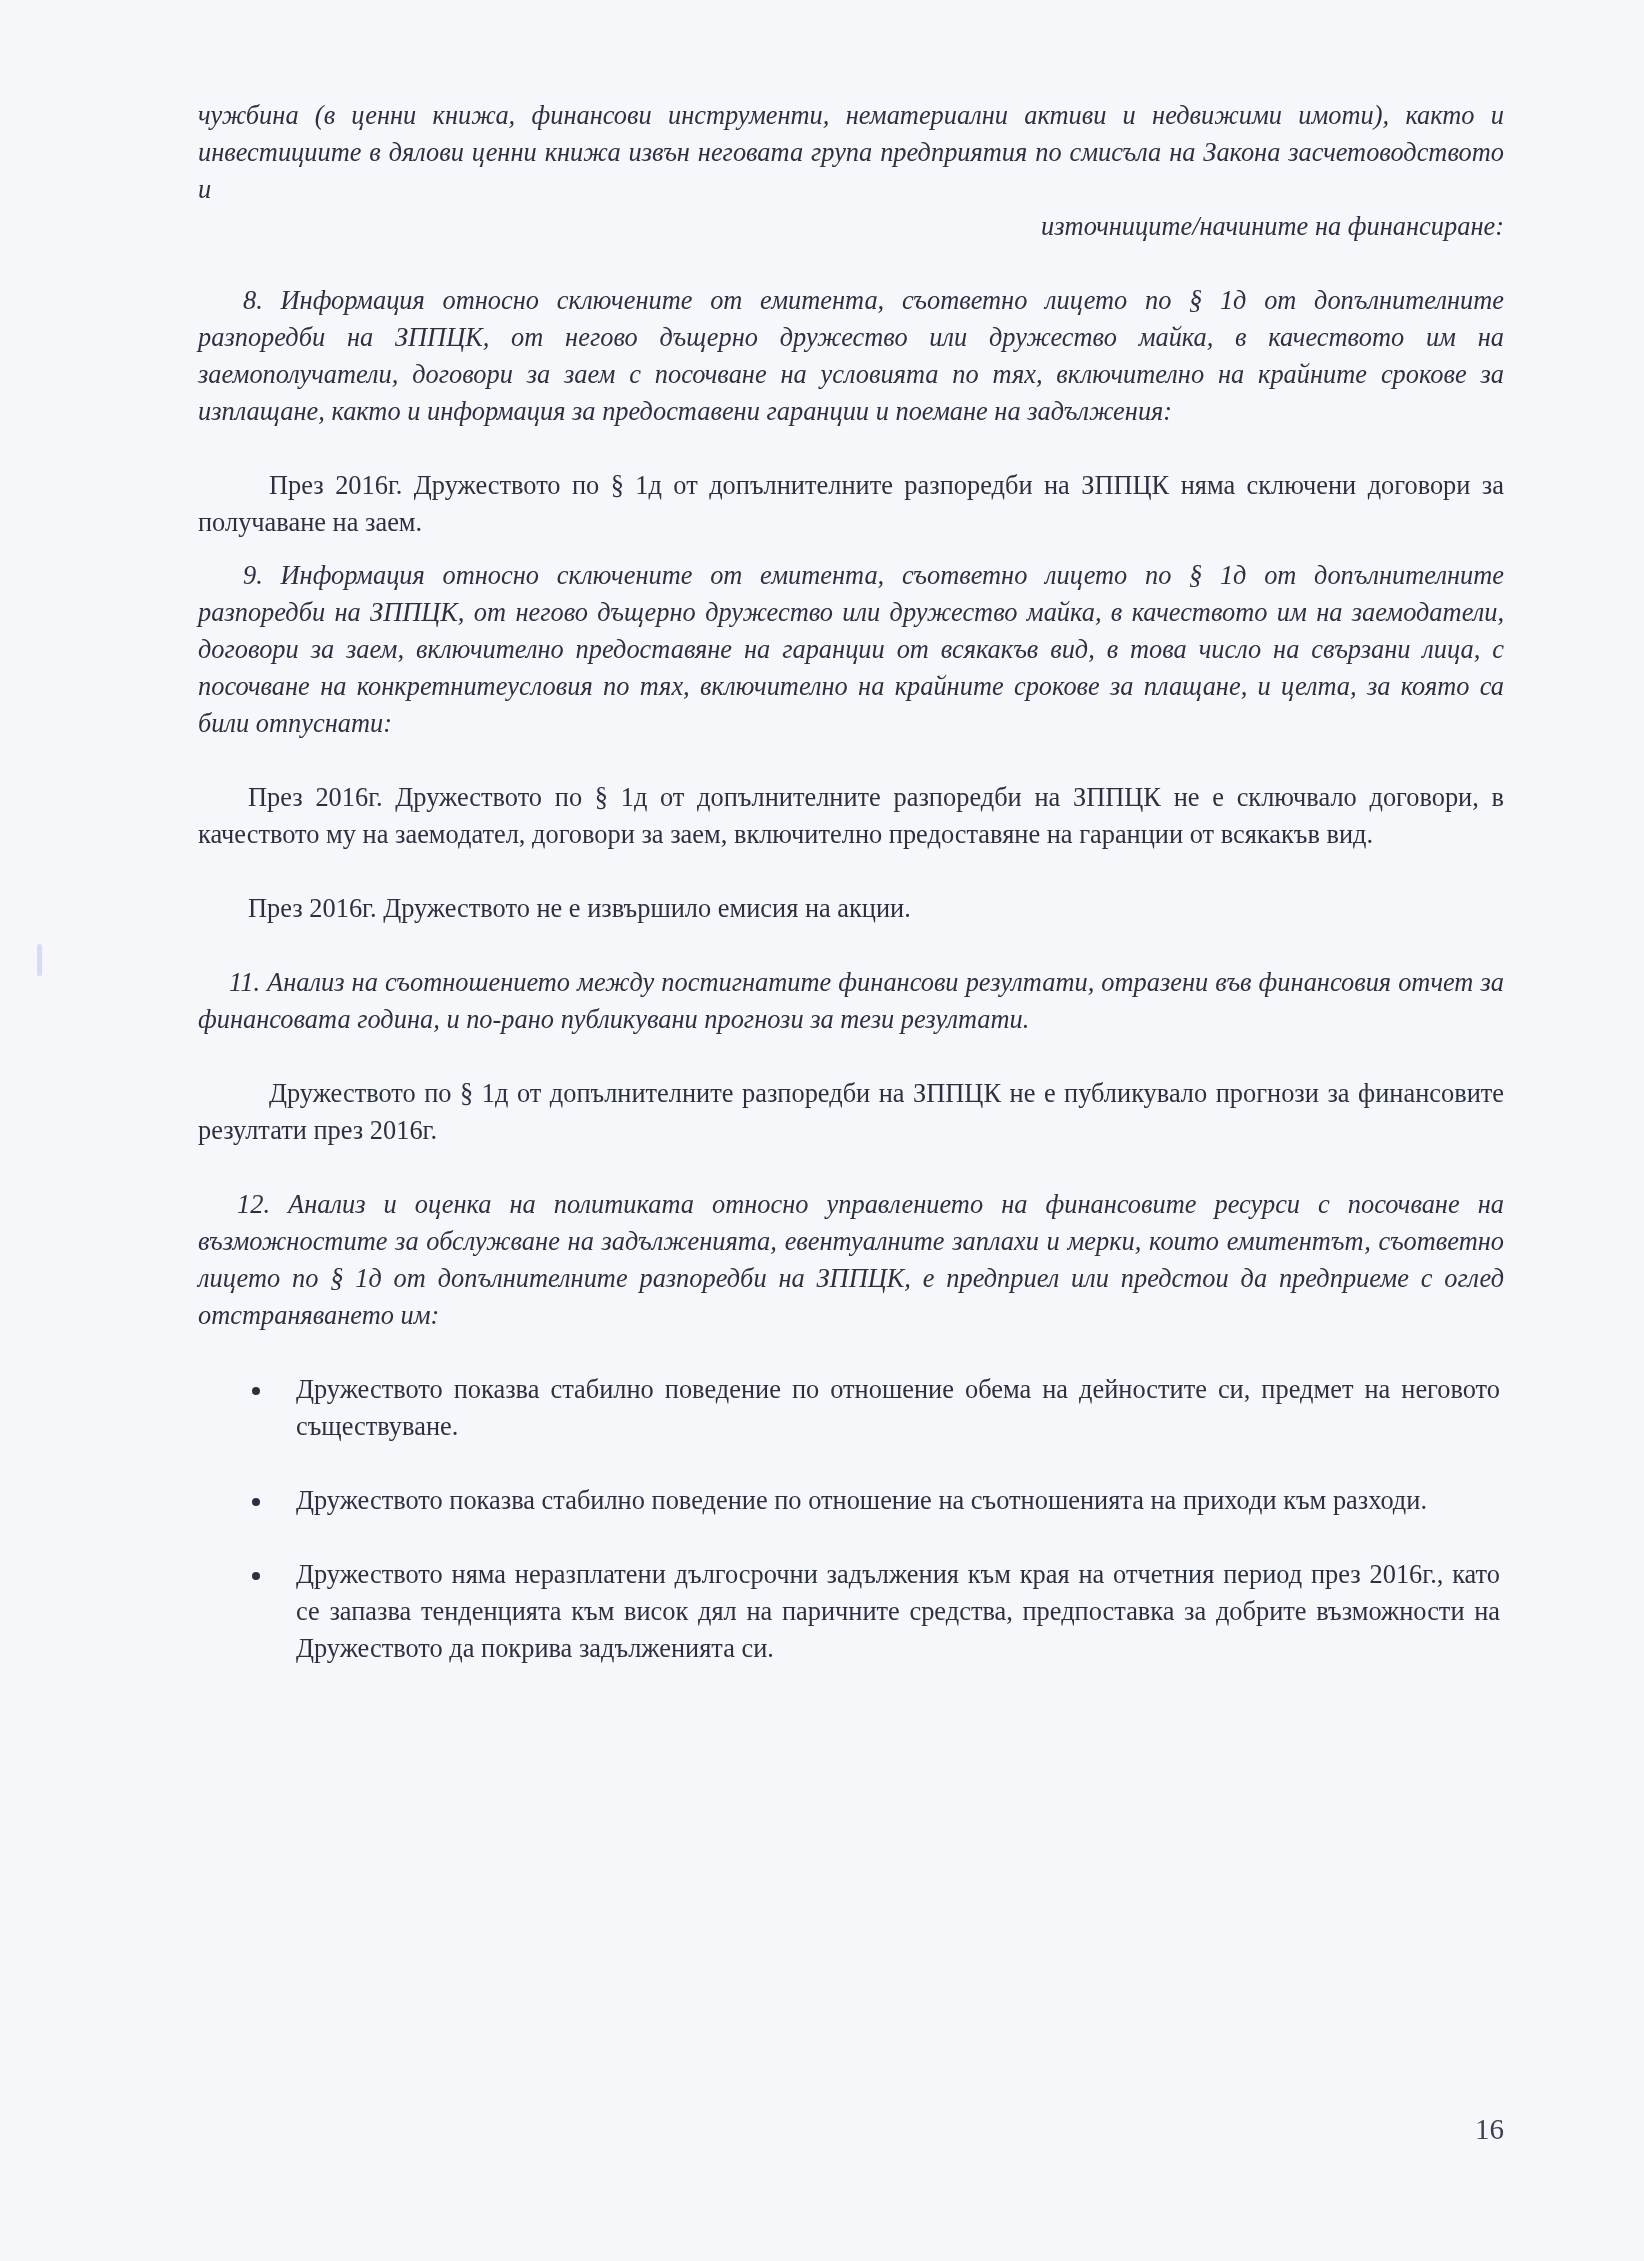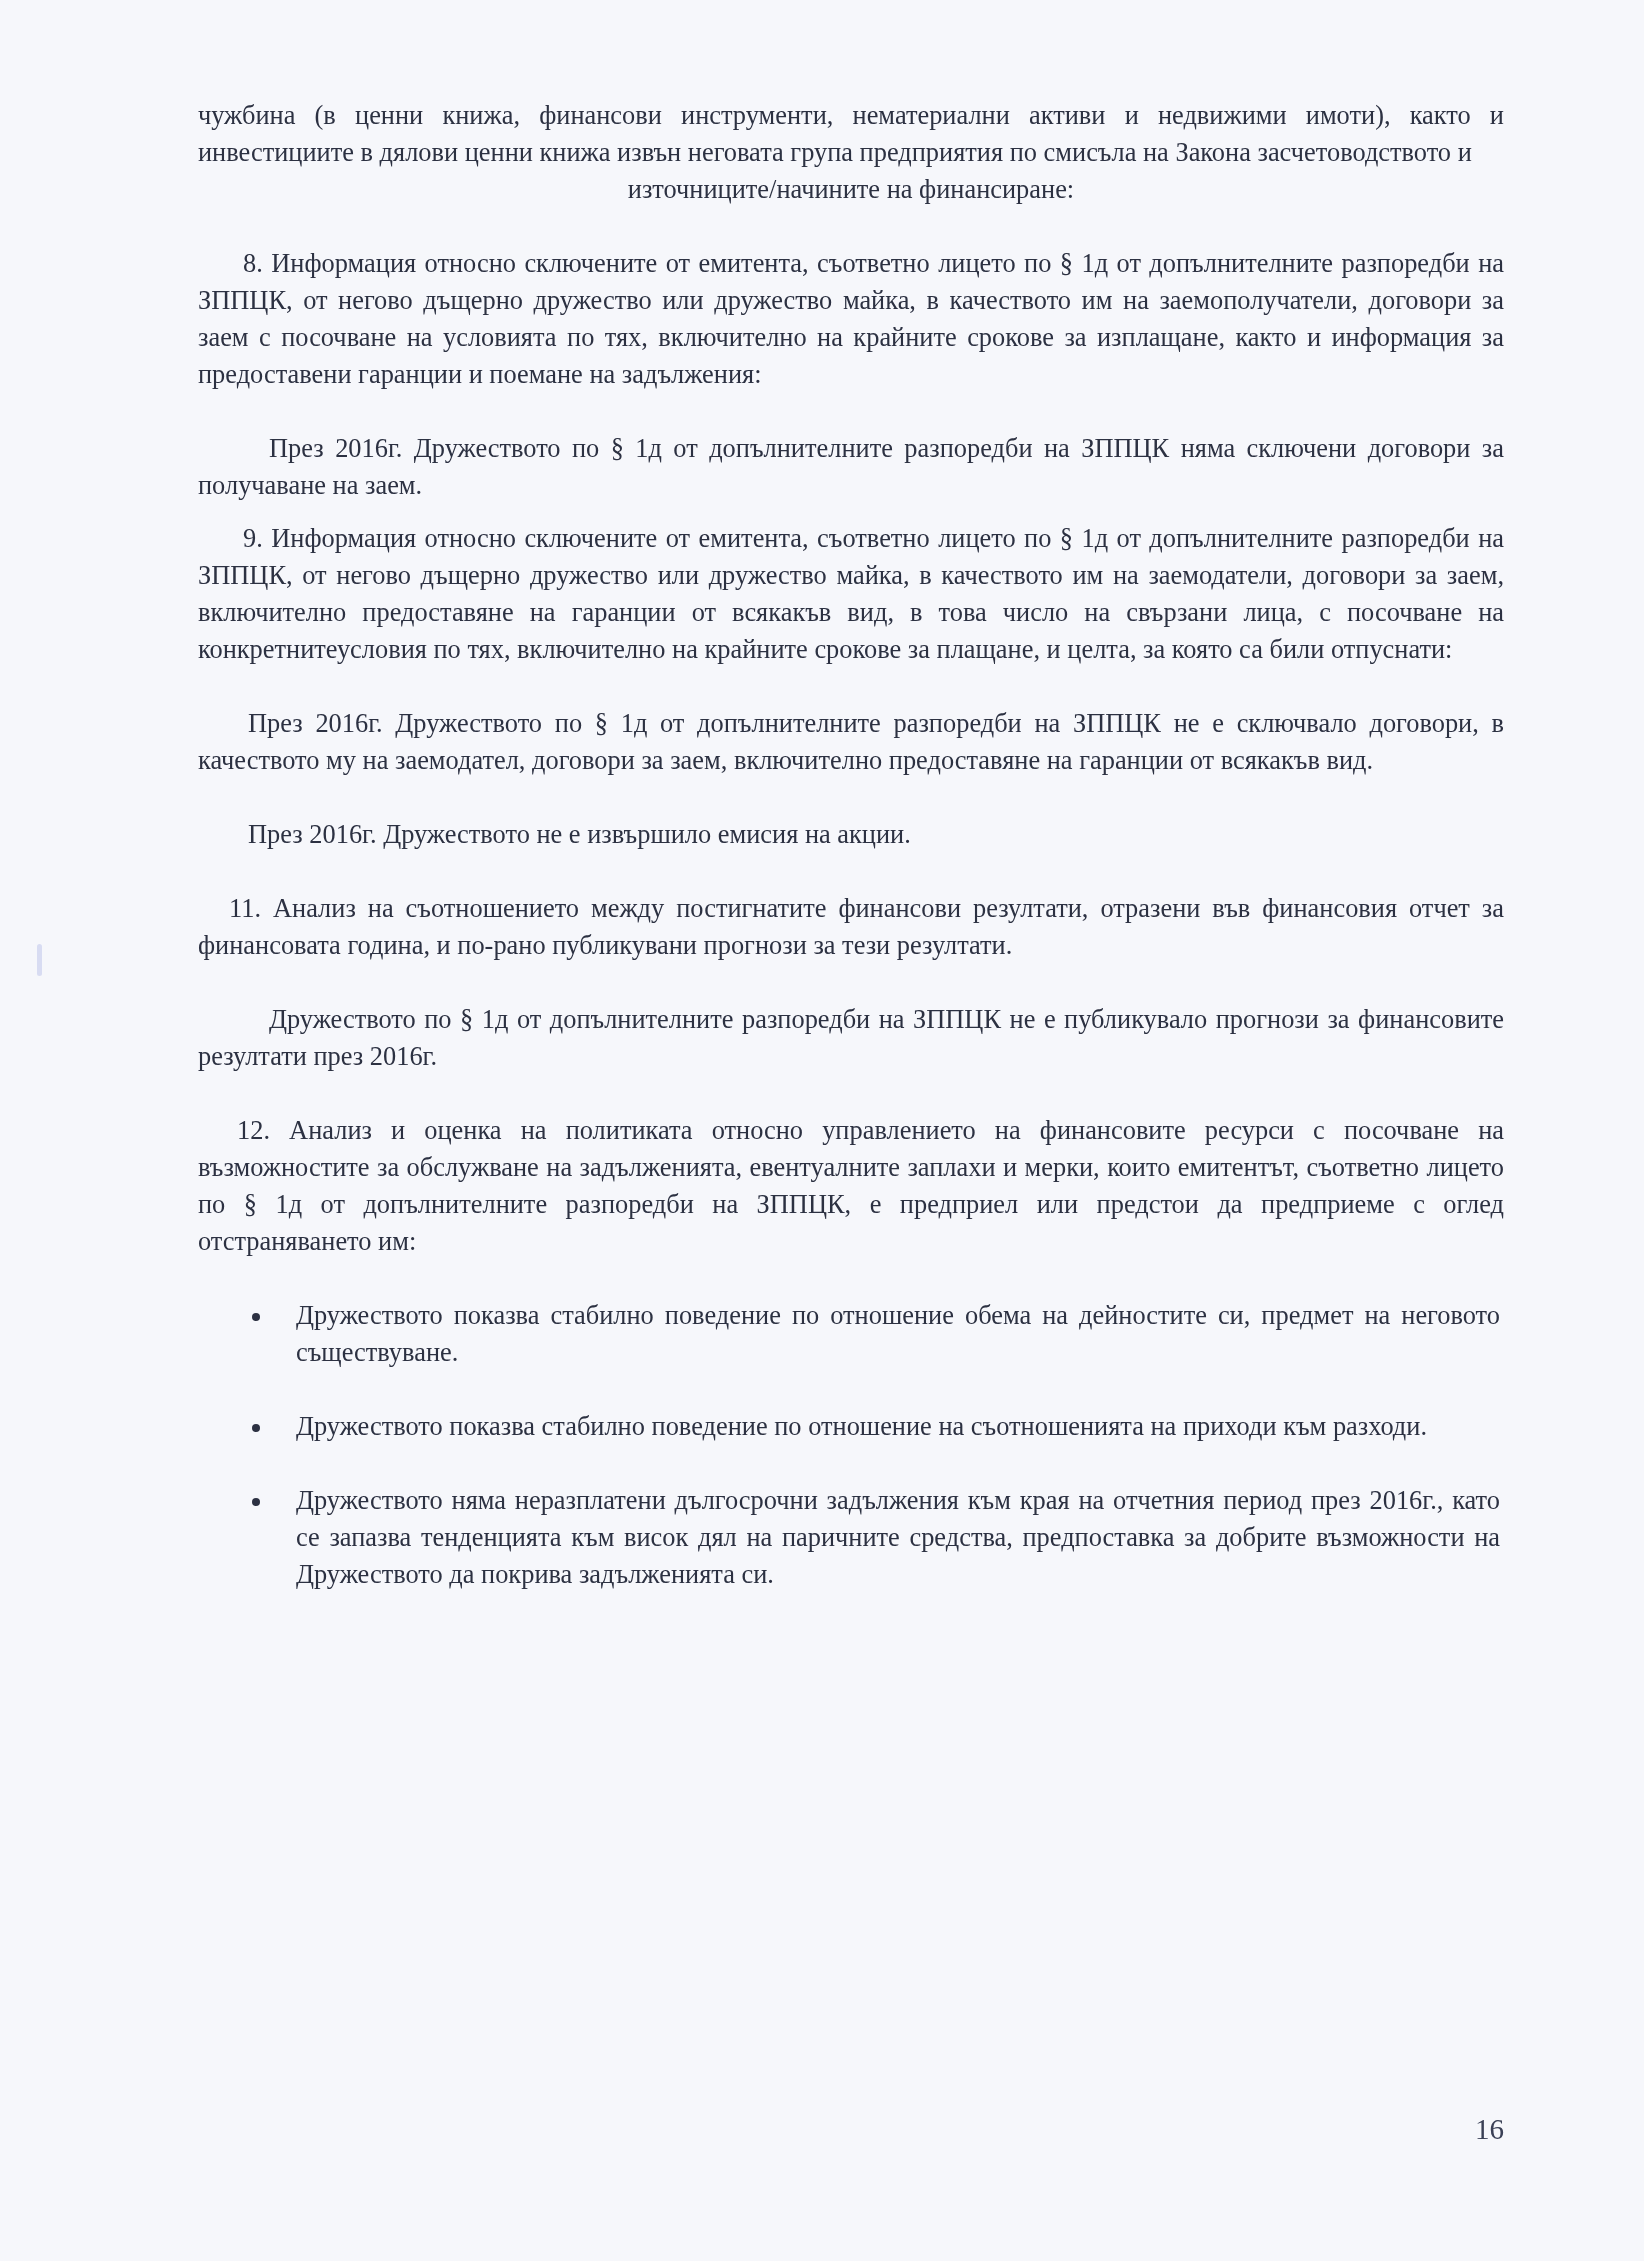--- a/index.html
+++ b/index.html
@@ -21,20 +21,21 @@
       top: 97px;
       width: 1306px;
     }
     p {
       margin: 0;
       font-size: 26.4px;
       line-height: 37px;
       text-align: justify;
     }
     .it {
+      font-style: italic;
     }
     .heading {
       text-indent: 45px;
     }
     .body-par {
       text-indent: 52px;
     }
     .sp-lg { margin-top: 37px; }
     .sp-md { margin-top: 16px; }
     .bullets {
@@ -79,21 +80,21 @@
       border-radius: 2.6px;
       background: rgba(160, 170, 225, 0.35);
     }
   </style>
 </head>
 <body>
 
 <div class="page">
 
   <p class="it">чужбина (в ценни книжа, финансови инструменти, нематериални активи и недвижими имоти), както и инвестициите в дялови ценни книжа извън неговата група предприятия по смисъла на Закона засчетоводството и</p>
-  <p class="it" style="text-align:center">източниците/начините на финансиране:</p>
+  <p class="it" style="text-align:right">източниците/начините на финансиране:</p>
 
 
   <p class="it heading sp-lg">
     <span>8.</span>
     <span>Информация относно сключените от емитента, съответно лицето по § 1д от допълнителните разпоредби на ЗППЦК, от негово дъщерно дружество или дружество майка, в качеството им на заемополучатели, договори за заем с посочване на условията по тях, включително на крайните срокове за изплащане, както и информация за предоставени гаранции и поемане на задължения:</span>
   </p>
 
   <p class="body-par sp-lg" style="text-indent:71px">През 2016г. Дружеството по § 1д от допълнителните разпоредби на ЗППЦК няма сключени договори за получаване на заем.</p>
 
   <p class="it heading sp-md">

